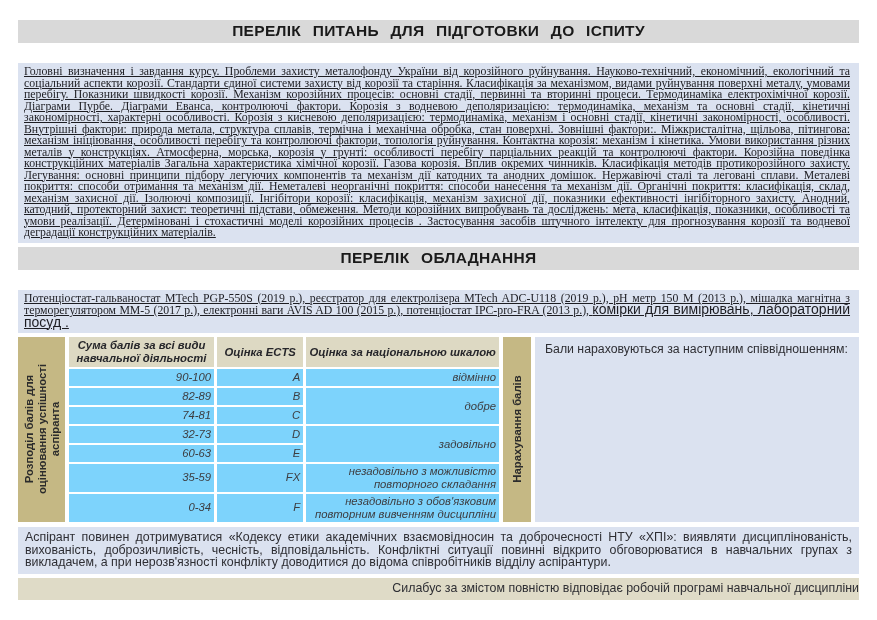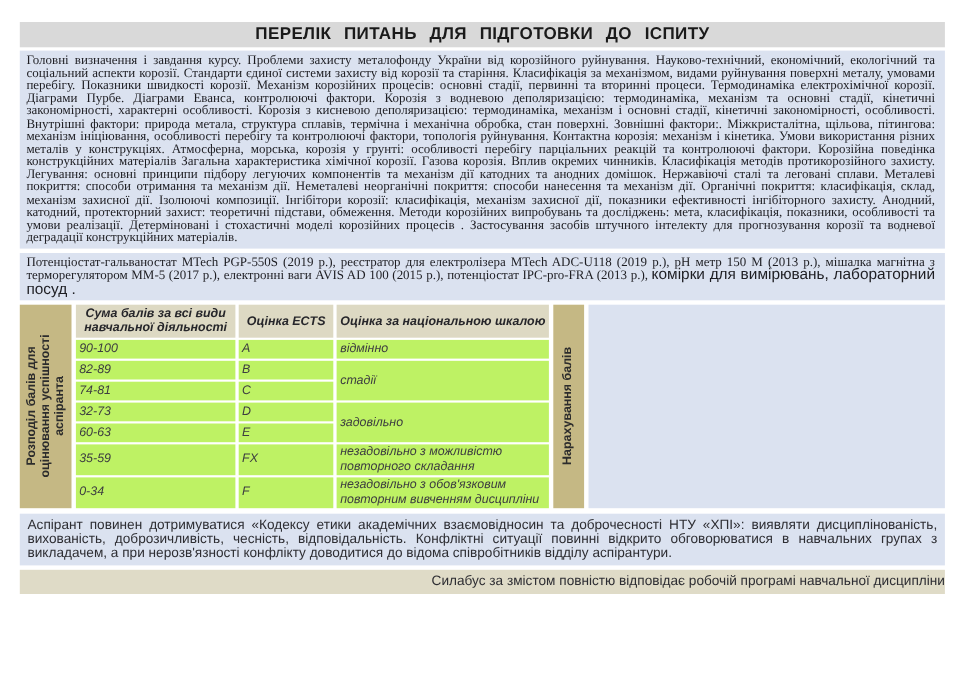--- a/index.html
+++ b/index.html
@@ -16,33 +16,34 @@
     background:#d9d9d9;
     color:#1a1a1a;
     font-family:"Liberation Sans",sans-serif;
     font-weight:bold;
     font-size:15.5px;
     line-height:16px;
     text-align:center;
     padding:3px 0 4px 0;
     word-spacing:0.45em;
     letter-spacing:0.02em;
-    margin-bottom:3px;
+    margin-bottom:20px;
   }
   .para{
     background:#dbe2f0;
     text-align:justify;
     margin-bottom:4px;
     color:#1d1d22;
   }
   .para.serif{
     font-family:"Liberation Serif",serif;
     font-size:11.8px;
     line-height:11.5px;
     padding:3px 9px 4px 6px;
+    text-decoration:underline;
   }
   .para.serif .sans-frag{font-family:"Liberation Sans",sans-serif;font-size:14px;}
   .para.sansbody{
     font-family:"Liberation Sans",sans-serif;
     font-size:12.4px;
     line-height:12.6px;
     padding:4px 7px 5px 7px;
     color:#2e2e33;
   }
   .grading{
@@ -87,22 +88,22 @@
   table.grades th{
     background:#ddd9c3;
     font-weight:bold;
     color:#26262a;
     text-align:center;
     vertical-align:middle;
     height:28px;
     padding:1px 3px;
   }
   table.grades td{
-    background:#bef264;
-    text-align:left;
+    background:#7dd3fc;
+    text-align:right;
     vertical-align:middle;
     padding:1px 3px;
     height:15px;
   }
   tr.dbl td{height:25px;}
   .score-note{
     flex:1;
     background:#dbe2f0;
     padding:4px 10px;
     font-size:12.3px;
@@ -121,20 +122,21 @@
 </style>
 </head>
 <body>
 
 <div class="page">
 
   <div class="band">ПЕРЕЛІК ПИТАНЬ ДЛЯ ПІДГОТОВКИ ДО ІСПИТУ</div>
 
   <div class="para serif">Головні визначення і завдання курсу. Проблеми захисту металофонду України від корозійного руйнування. Науково-технічний, економічний, екологічний та соціальний аспекти корозії. Стандарти єдиної системи захисту від корозії та старіння. Класифікація за механізмом, видами руйнування поверхні металу, умовами перебігу. Показники швидкості корозії. Механізм корозійних процесів: основні стадії, первинні та вторинні процеси. Термодинаміка електрохімічної корозії. Діаграми Пурбе. Діаграми Еванса, контролюючі фактори. Корозія з водневою деполяризацією: термодинаміка, механізм та основні стадії, кінетичні закономірності, характерні особливості. Корозія з кисневою деполяризацією: термодинаміка, механізм і основні стадії, кінетичні закономірності, особливості. Внутрішні фактори: природа метала, структура сплавів, термічна і механічна обробка, стан поверхні. Зовнішні фактори:. Міжкристалітна, щільова, пітингова: механізм ініціювання, особливості перебігу та контролюючі фактори, топологія руйнування. Контактна корозія: механізм і кінетика. Умови використання різних металів у конструкціях. Атмосферна, морська, корозія у грунті: особливості перебігу парціальних реакцій та контролюючі фактори. Корозійна поведінка конструкційних матеріалів  Загальна характеристика хімічної корозії. Газова корозія. Вплив окремих чинників. Класифікація методів протикорозійного захисту. Легування: основні принципи підбору легуючих компонентів та механізм дії катодних та анодних домішок. Нержавіючі сталі та леговані сплави. Металеві покриття: способи отримання та механізм дії. Неметалеві неорганічні покриття: способи нанесення та механізм дії. Органічні покриття: класифікація, склад, механізм захисної дії. Ізолюючі композиції. Інгібітори корозії: класифікація, механізм захисної дії, показники ефективності інгібіторного захисту. Анодний, катодний, протекторний захист: теоретичні підстави, обмеження. Методи корозійних випробувань та досліджень: мета, класифікація, показники, особливості та умови реалізації. Детерміновані і стохастичні моделі корозійних процесів . Застосування засобів штучного інтелекту для прогнозування корозії та водневої деградації конструкційних матеріалів.</div>
 
+  <div class="band">ПЕРЕЛІК ОБЛАДНАННЯ</div>
 
   <div class="para serif"><span>Потенціостат-гальваностат MTech PGP-550S (2019 р.), реєстратор для електролізера MTech ADC-U118 (2019 р.), pH метр 150 М (2013 р.), мішалка магнітна з терморегулятором ММ-5 (2017 р.), електронні ваги AVIS AD 100 (2015 р.), потенціостат IPC-pro-FRA (2013 р.), </span><span class="sans-frag">комірки для вимірювань, лабораторний посуд .</span></div>
 
 
   <div class="grading">
 
     <div class="vhead left">
       <div class="vtext">Розподіл балів для оцінювання успішності аспіранта</div>
     </div>
 
@@ -151,21 +153,21 @@
         <th>Оцінка за національною шкалою</th>
       </tr>
       <tr>
         <td>90-100</td>
         <td>A</td>
         <td>відмінно</td>
       </tr>
       <tr>
         <td>82-89</td>
         <td>B</td>
-        <td rowspan="2">стадії</td>
+        <td rowspan="2">добре</td>
       </tr>
       <tr>
         <td>74-81</td>
         <td>C</td>
       </tr>
       <tr>
         <td>32-73</td>
         <td>D</td>
         <td rowspan="2">задовільно</td>
       </tr>
@@ -184,20 +186,21 @@
         <td>незадовільно з обов'язковим повторним вивченням дисципліни</td>
       </tr>
     </tbody>
       </table>
 
     <div class="vhead right">
       <div class="vtext">Нарахування балів</div>
     </div>
 
     <div class="score-note">
+      <div>Бали нараховуються за наступним співвідношенням:</div>
     </div>
 
   </div>
 
 
   <div class="para sansbody">Аспірант повинен дотримуватися «Кодексу етики академічних взаємовідносин та доброчесності НТУ «ХПІ»: виявляти дисциплінованість, вихованість, доброзичливість, чесність, відповідальність. Конфліктні ситуації повинні відкрито обговорюватися в навчальних групах з викладачем, а при нерозв'язності конфлікту доводитися до відома співробітників відділу аспірантури.</div>
 
   <div class="footer-band">Силабус за змістом повністю відповідає робочій програмі навчальної дисципліни</div>
 
 </div>

